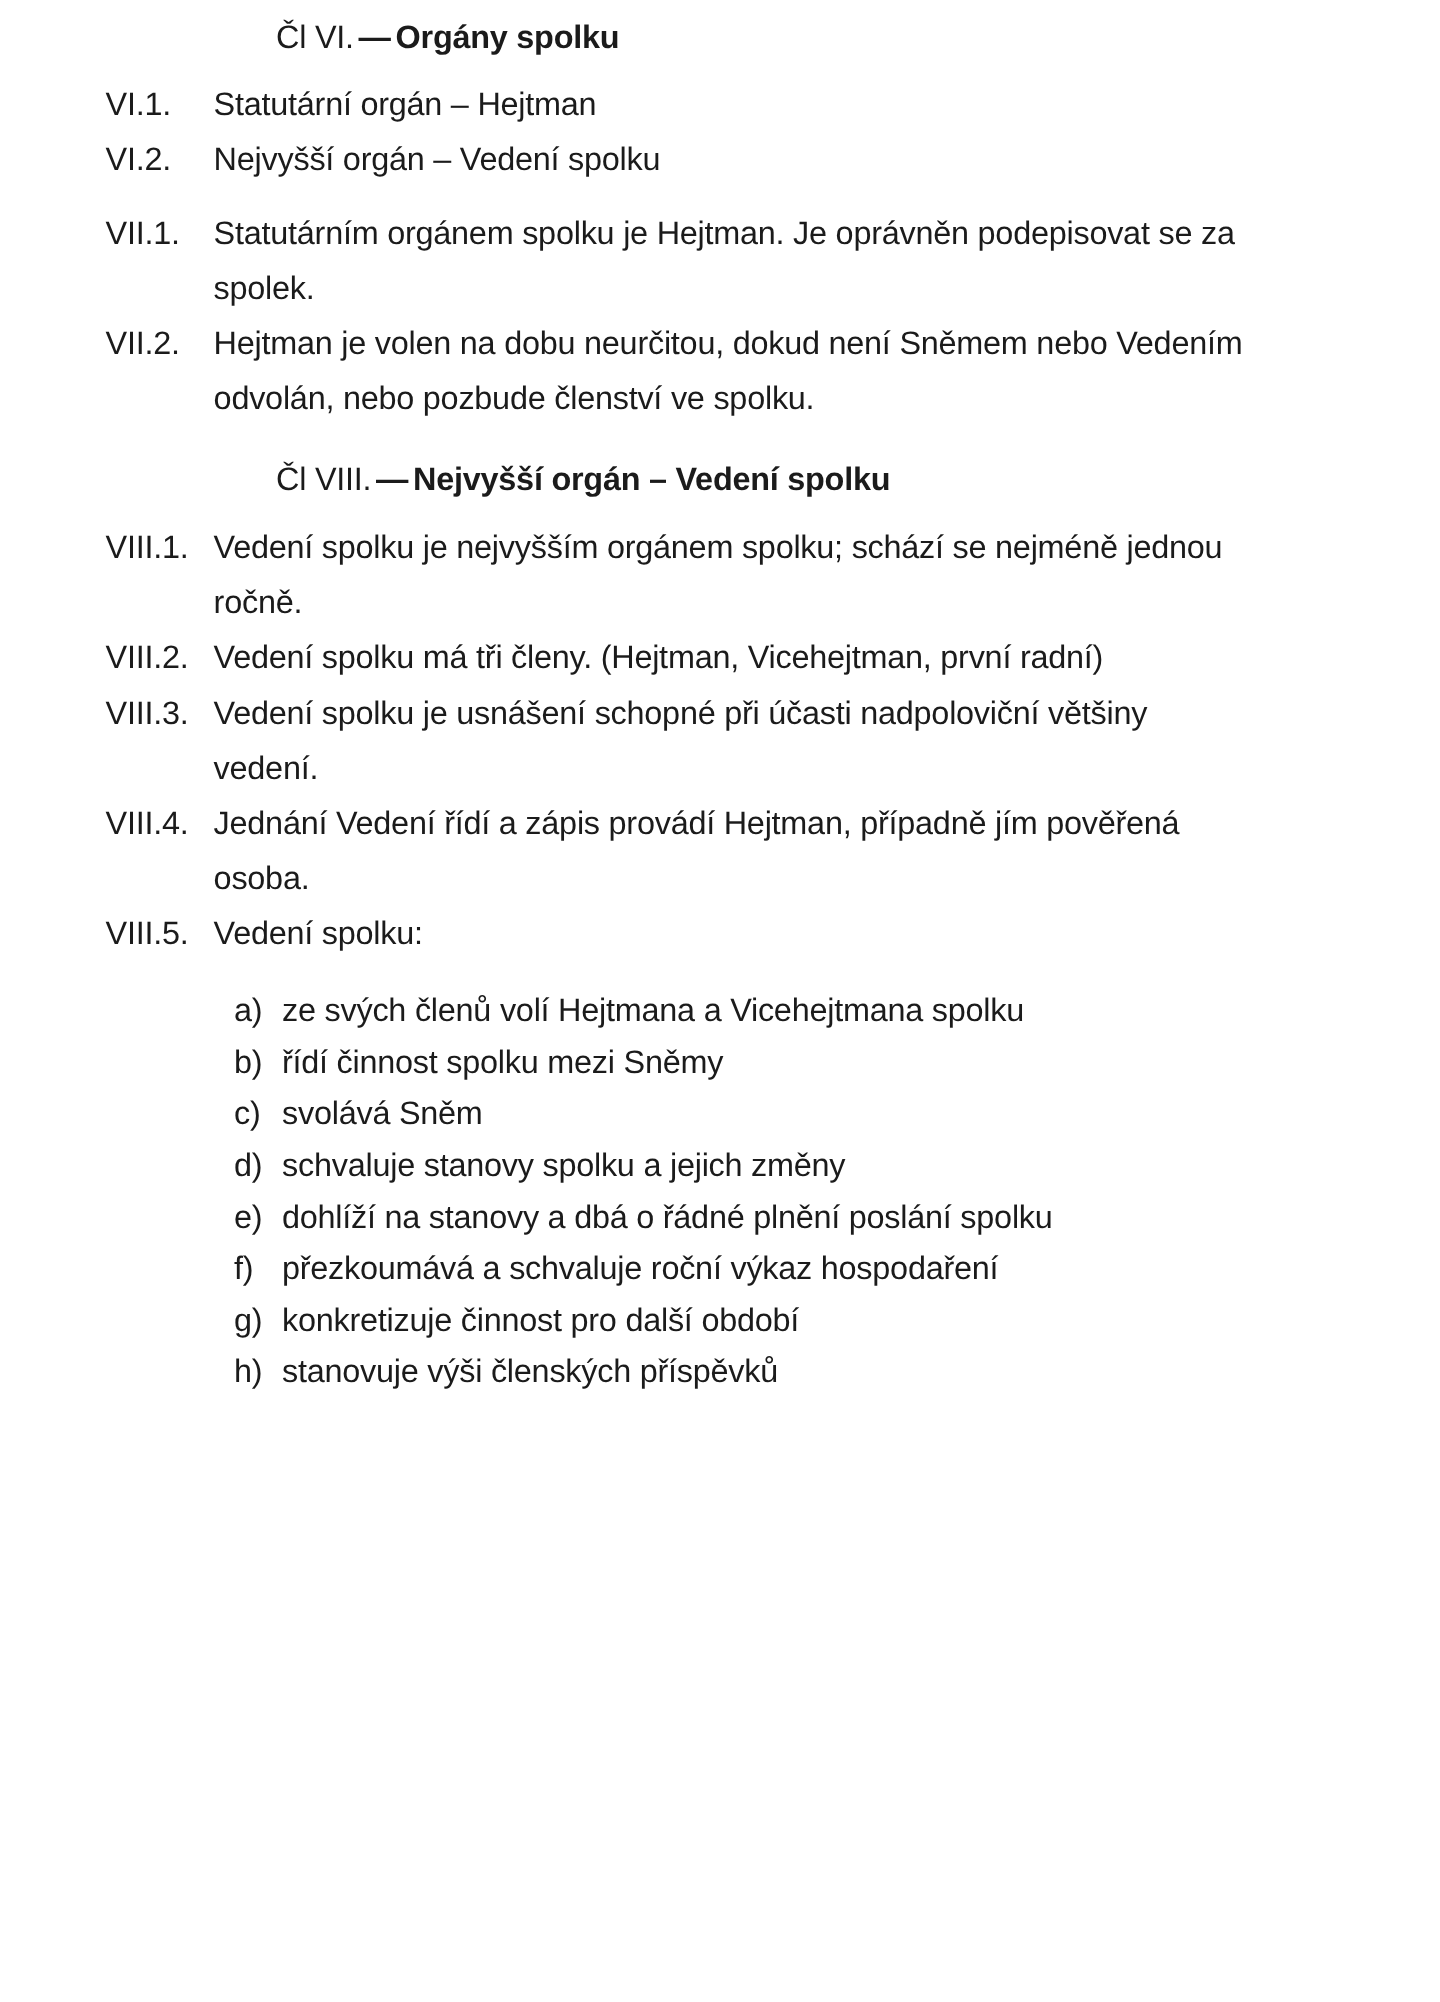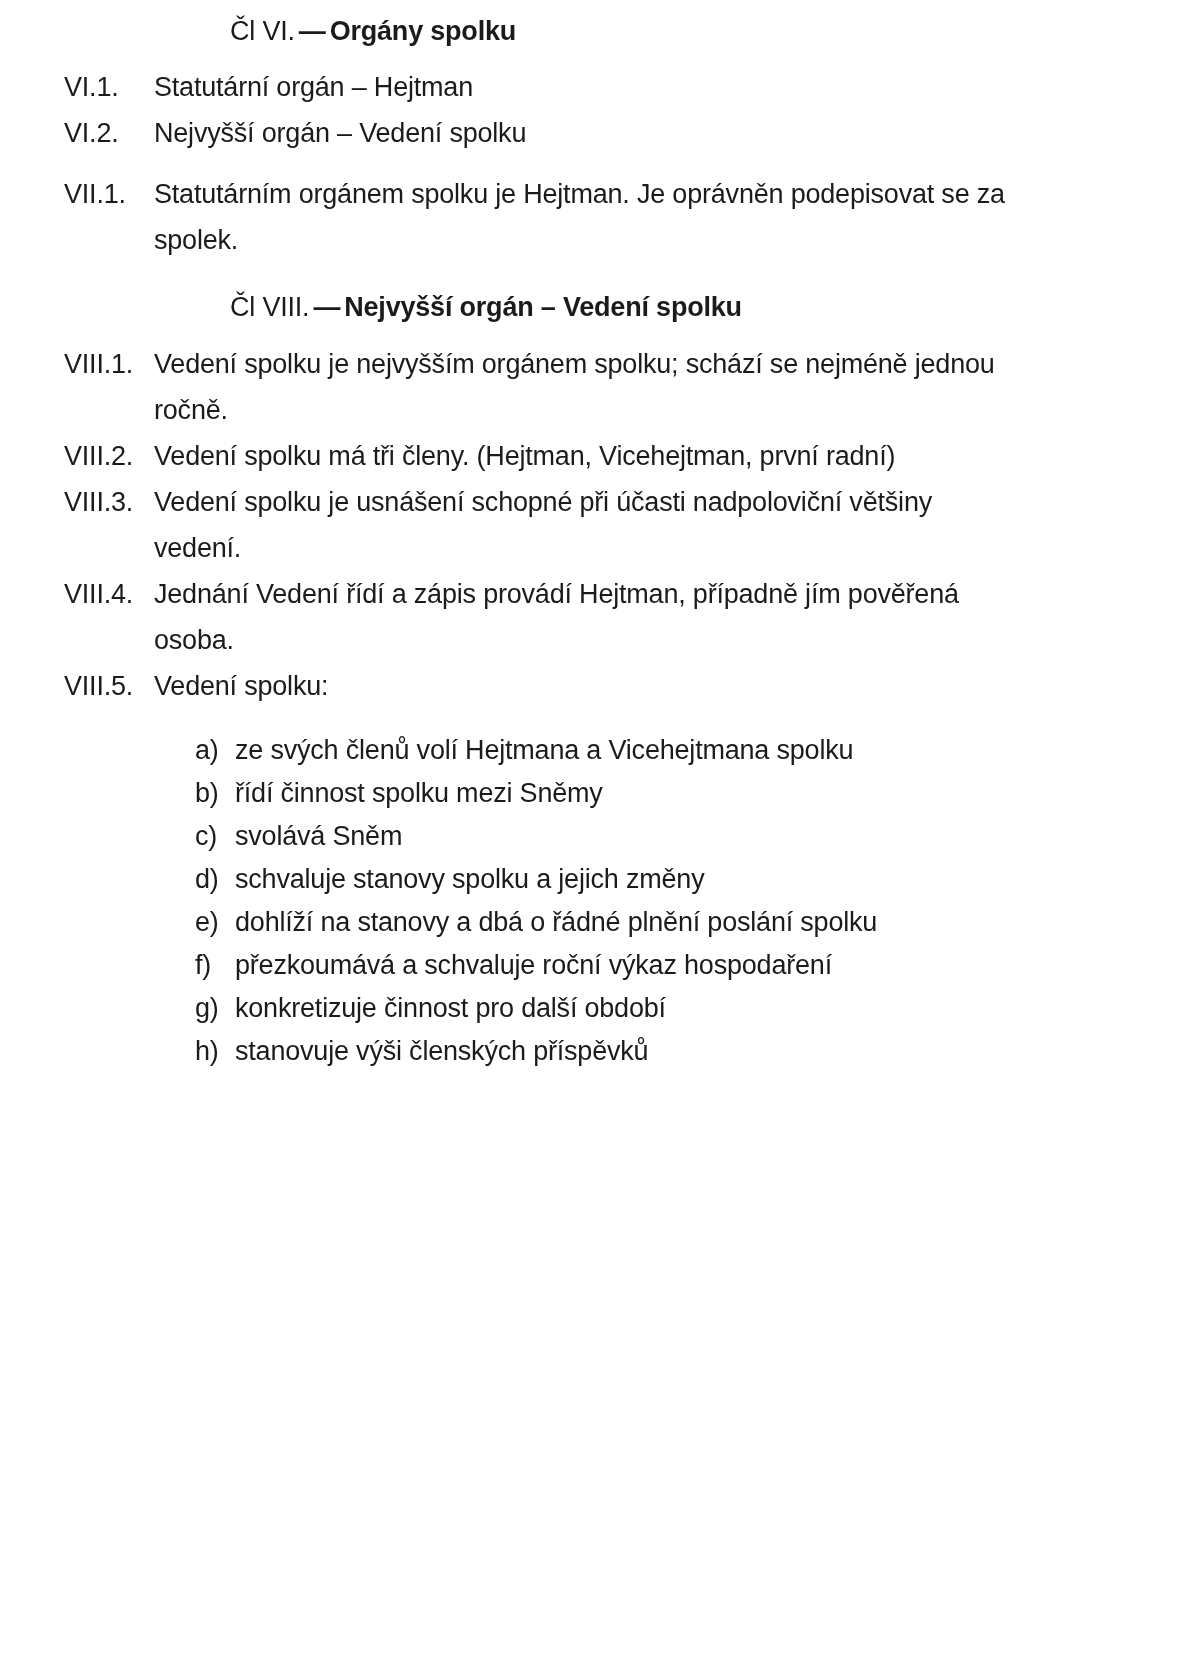--- a/index.html
+++ b/index.html
@@ -19,21 +19,21 @@
   .heading.first { margin-top: 7px; }
   .heading .dash { font-weight: 700; padding: 0 4px; }
   .heading .title { font-weight: 700; }
   .intro {
     margin: 30px 60px 0 46px;
     font-size: 27px; line-height: 46px; letter-spacing: -0.2px;
   }
   .list { margin-top: 15px; }
   .item {
     display: flex; align-items: flex-start;
-    margin-left: 64px; margin-right: 120px;
+    margin-left: 88px; margin-right: 120px;
     font-size: 27px; line-height: 46px; letter-spacing: -0.2px;
   }
   .item .num { flex: 0 0 90px; }
   .item .txt { flex: 1 1 auto; max-width: 870px; }
   .sublist { margin: 20px 40px 0 195px; }
   .subitem {
     display: flex; align-items: flex-start;
     font-size: 27px; line-height: 43px; letter-spacing: -0.2px;
   }
   .subitem .letter { flex: 0 0 40px; }
@@ -56,20 +56,24 @@
       <span class="num">VI.2.</span>
       <span class="txt">Nejvyšší orgán – Vedení spolku</span>
     </div>
   </div>
 
 
   <div class="list">
     <div class="item">
       <span class="num">VII.1.</span>
       <span class="txt">Statutárním orgánem spolku je Hejtman. Je oprávněn podepisovat se za spolek.</span>
+    </div>
+    <div class="item">
+      <span class="num">VII.2.</span>
+      <span class="txt">Hejtman je volen na dobu neurčitou, dokud není Sněmem nebo Vedením odvolán, nebo pozbude členství ve spolku.</span>
     </div>
   </div>
 
   <h1 class="heading"><span>Čl VIII.</span><span class="dash">—</span><span class="title">Nejvyšší orgán – Vedení spolku</span></h1>
 
   <div class="list">
     <div class="item">
       <span class="num">VIII.1.</span>
       <span class="txt">Vedení spolku je nejvyšším orgánem spolku; schází se nejméně jednou ročně.</span>
     </div>

